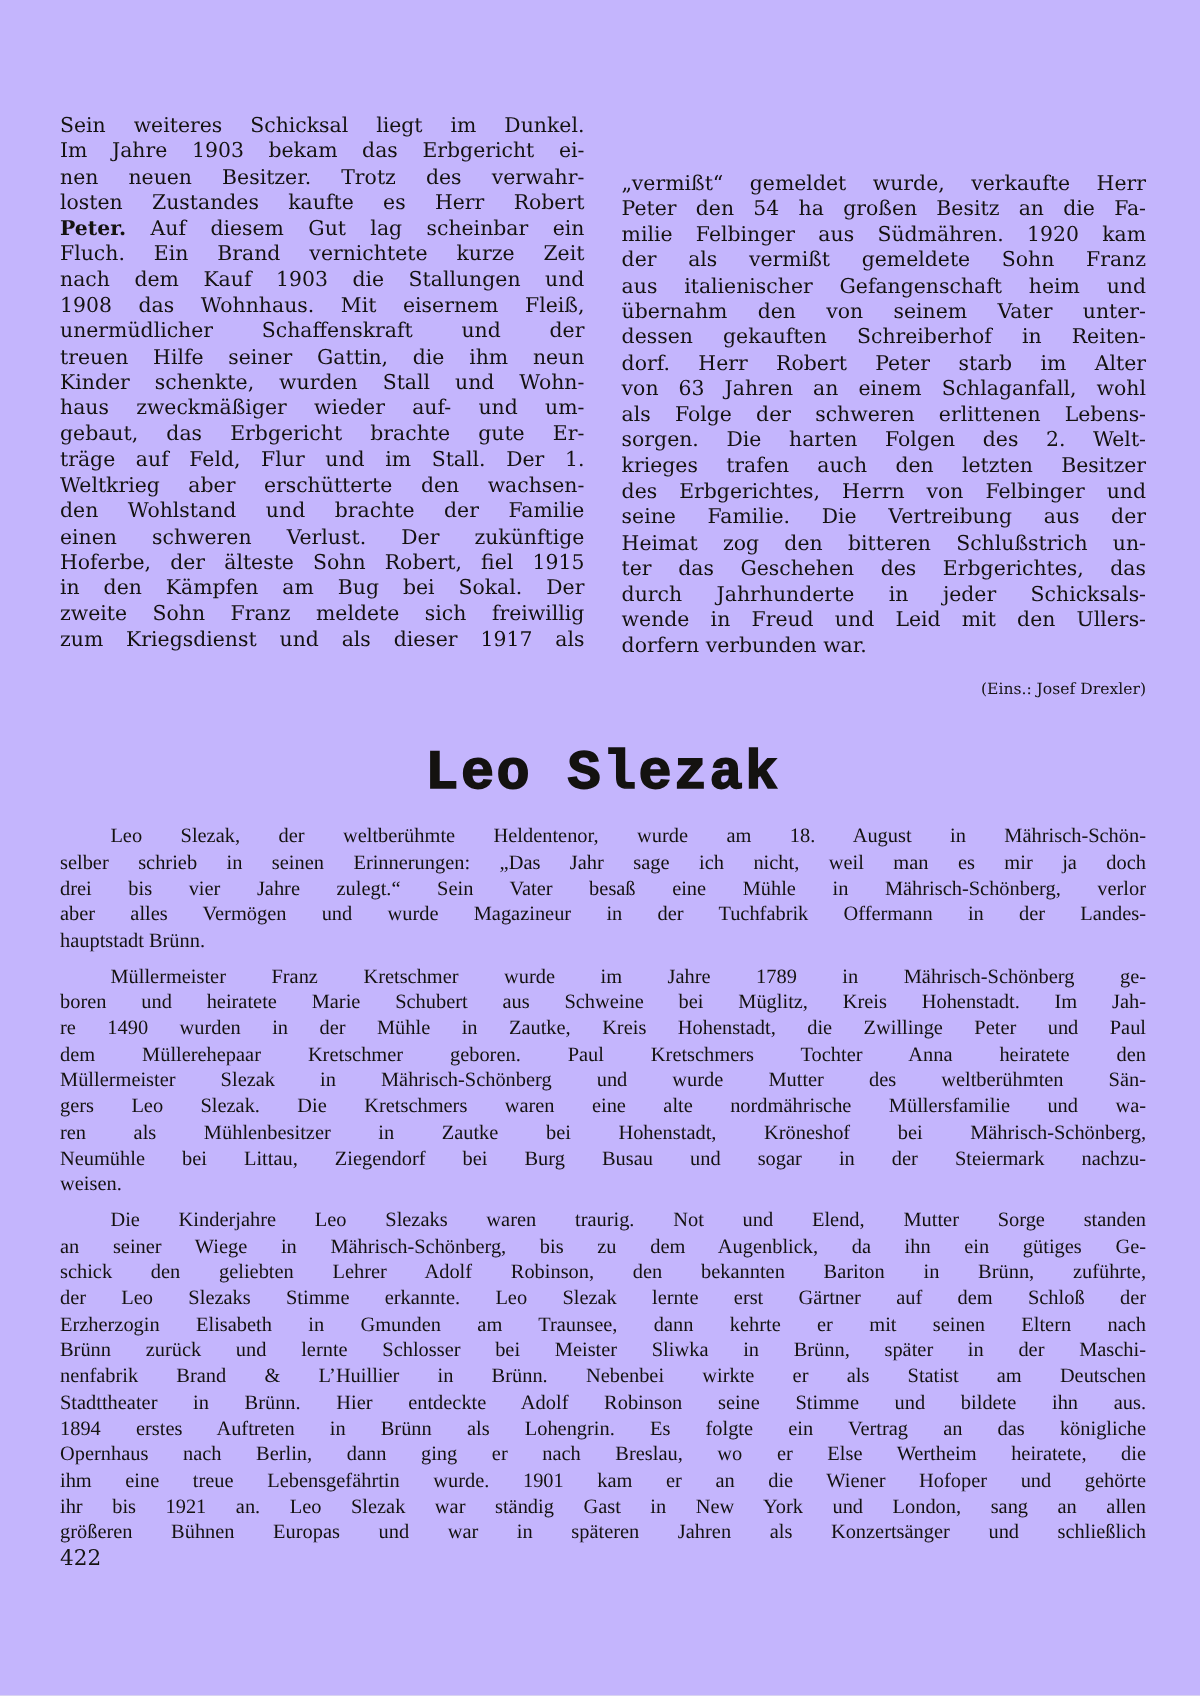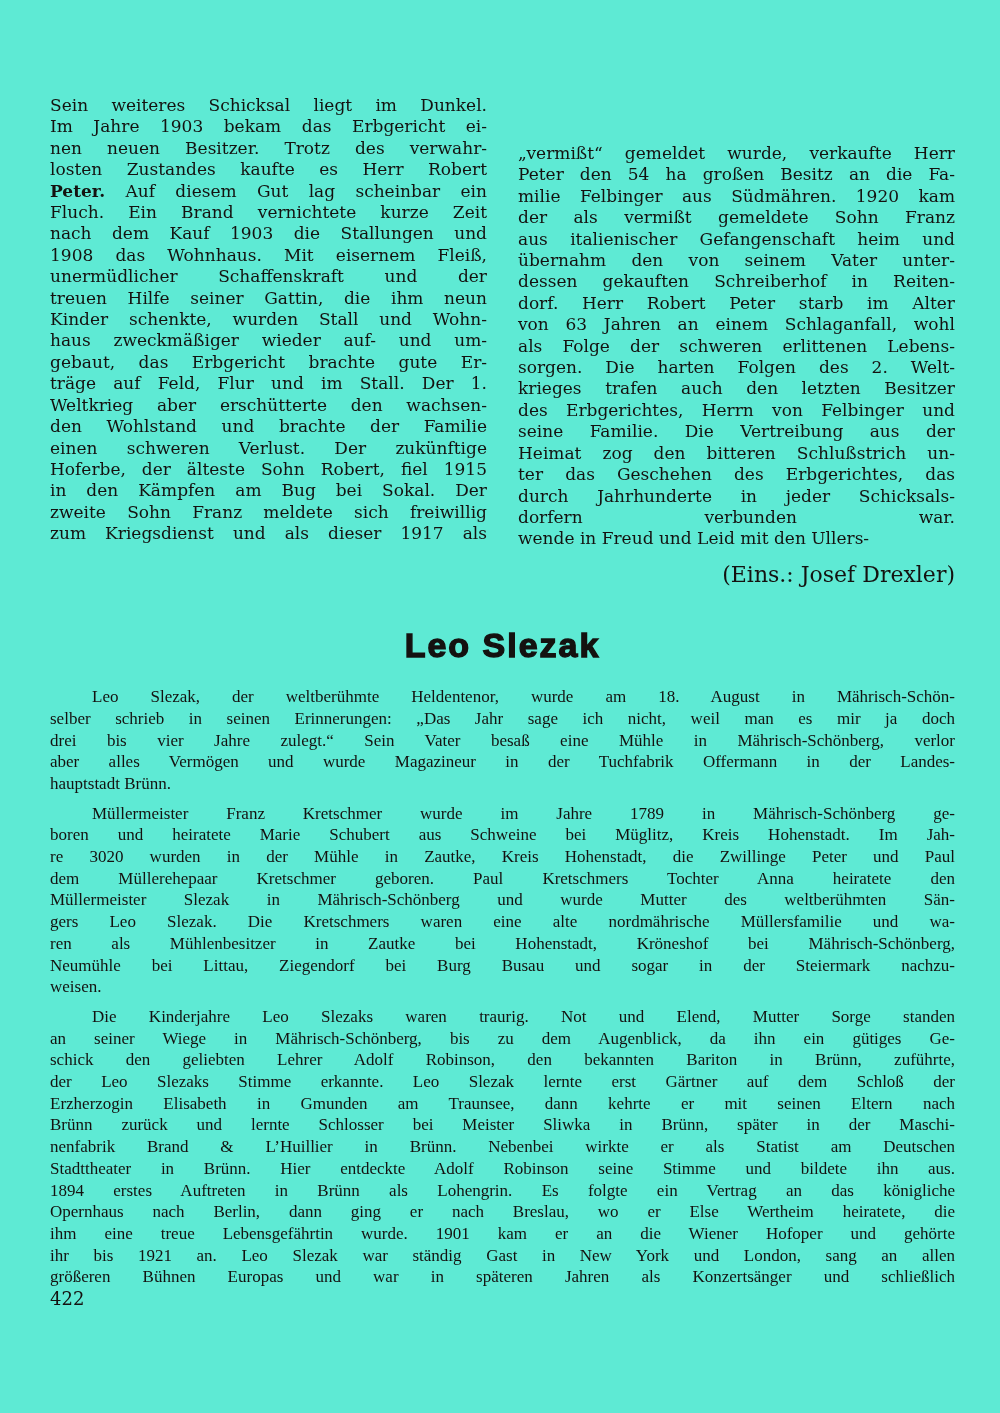--- a/index.html
+++ b/index.html
@@ -5,21 +5,21 @@
   html, body {
     margin: 0;
     padding: 0;
     background: #e8e8e8;
   }
   .page {
     position: relative;
     width: 1000px;
     height: 1413px;
     margin: 0 auto;
-    background: #5eead4;
+    background: #c4b5fd;
     color: #141210;
     font-family: "DejaVu Serif", serif;
     box-sizing: border-box;
     padding: 95px 45px 0 50px;
     overflow: hidden;
   }
 
   
   .two-col {
     display: flex;
@@ -39,31 +39,31 @@
   }
   
   .lines:not(.continues) .line:last-child {
     text-align-last: left;
   }
   .line b { font-weight: bold; }
 
   .byline {
     margin-top: 14px;
     text-align: right;
-    font-size: 22px;
+    font-size: 13px;
     line-height: 21.4px;
   }
 
   
   .title {
     margin: 36px 0 0 0;
     text-align: center;
-    font-family: Liberation Sans, sans-serif;
+    font-family: Liberation Mono, monospace;
     font-weight: 700;
-    font-size: 34px;
+    font-size: 46px;
     line-height: 48px;
     letter-spacing: 2px;
     -webkit-text-stroke: 1.4px #141210;
     color: #141210;
   }
 
   
   .article {
     margin-top: 17px;
     width: 905px;
@@ -125,41 +125,41 @@
           <div class="line">dorf. Herr Robert Peter starb im Alter</div>
           <div class="line">von 63 Jahren an einem Schlaganfall, wohl</div>
           <div class="line">als Folge der schweren erlittenen Lebens-</div>
           <div class="line">sorgen. Die harten Folgen des 2. Welt-</div>
           <div class="line">krieges trafen auch den letzten Besitzer</div>
           <div class="line">des Erbgerichtes, Herrn von Felbinger und</div>
           <div class="line">seine Familie. Die Vertreibung aus der</div>
           <div class="line">Heimat zog den bitteren Schlußstrich un-</div>
           <div class="line">ter das Geschehen des Erbgerichtes, das</div>
           <div class="line">durch Jahrhunderte in jeder Schicksals-</div>
+          <div class="line">wende in Freud und Leid mit den Ullers-</div>
           <div class="line">dorfern verbunden war.</div>
-          <div class="line">wende in Freud und Leid mit den Ullers-</div>
         </div>
       <div class="byline">(Eins.: Josef Drexler)</div>
     </div>
   </div>
 
   <h1 class="title">Leo Slezak</h1>
 
   <div class="article">
     <div class="para lines">
         <div class="line">Leo Slezak, der weltberühmte Heldentenor, wurde am 18. August in Mährisch-Schön-</div>
         <div class="line">selber schrieb in seinen Erinnerungen: „Das Jahr sage ich nicht, weil man es mir ja doch</div>
         <div class="line">drei bis vier Jahre zulegt.“ Sein Vater besaß eine Mühle in Mährisch-Schönberg, verlor</div>
         <div class="line">aber alles Vermögen und wurde Magazineur in der Tuchfabrik Offermann in der Landes-</div>
         <div class="line">hauptstadt Brünn.</div>
       </div>
     <div class="para lines">
         <div class="line">Müllermeister Franz Kretschmer wurde im Jahre 1789 in Mährisch-Schönberg ge-</div>
         <div class="line">boren und heiratete Marie Schubert aus Schweine bei Müglitz, Kreis Hohenstadt. Im Jah-</div>
-        <div class="line">re 3020 wurden in der Mühle in Zautke, Kreis Hohenstadt, die Zwillinge Peter und Paul</div>
+        <div class="line">re 1490 wurden in der Mühle in Zautke, Kreis Hohenstadt, die Zwillinge Peter und Paul</div>
         <div class="line">dem Müllerehepaar Kretschmer geboren. Paul Kretschmers Tochter Anna heiratete den</div>
         <div class="line">Müllermeister Slezak in Mährisch-Schönberg und wurde Mutter des weltberühmten Sän-</div>
         <div class="line">gers Leo Slezak. Die Kretschmers waren eine alte nordmährische Müllersfamilie und wa-</div>
         <div class="line">ren als Mühlenbesitzer in Zautke bei Hohenstadt, Kröneshof bei Mährisch-Schönberg,</div>
         <div class="line">Neumühle bei Littau, Ziegendorf bei Burg Busau und sogar in der Steiermark nachzu-</div>
         <div class="line">weisen.</div>
       </div>
     <div class="para lines continues">
         <div class="line">Die Kinderjahre Leo Slezaks waren traurig. Not und Elend, Mutter Sorge standen</div>
         <div class="line">an seiner Wiege in Mährisch-Schönberg, bis zu dem Augenblick, da ihn ein gütiges Ge-</div>

